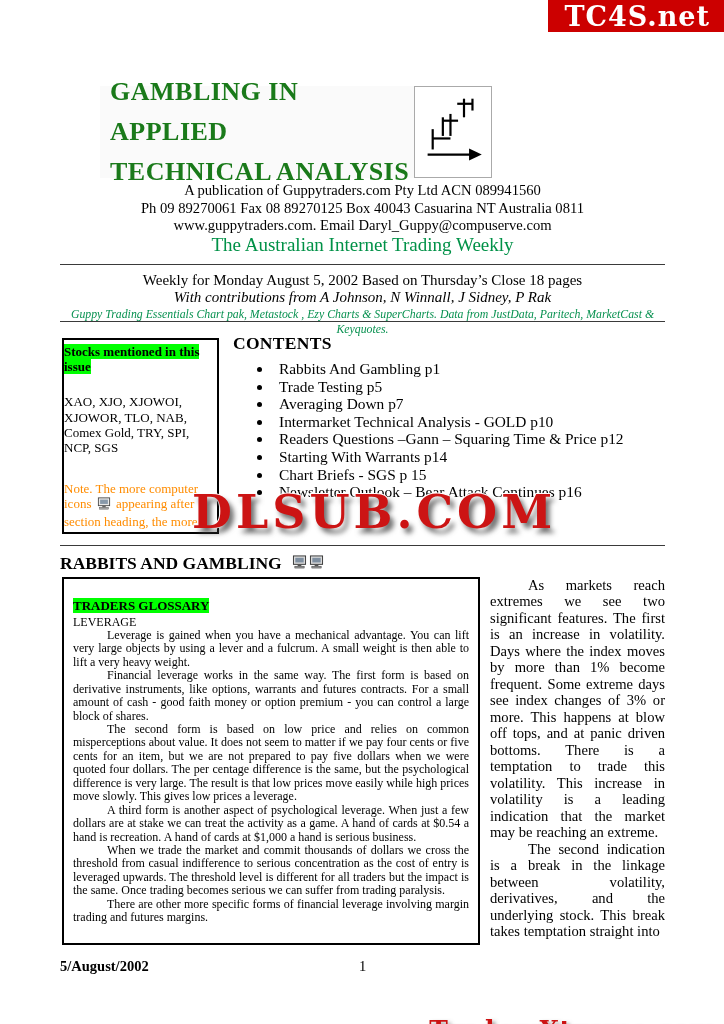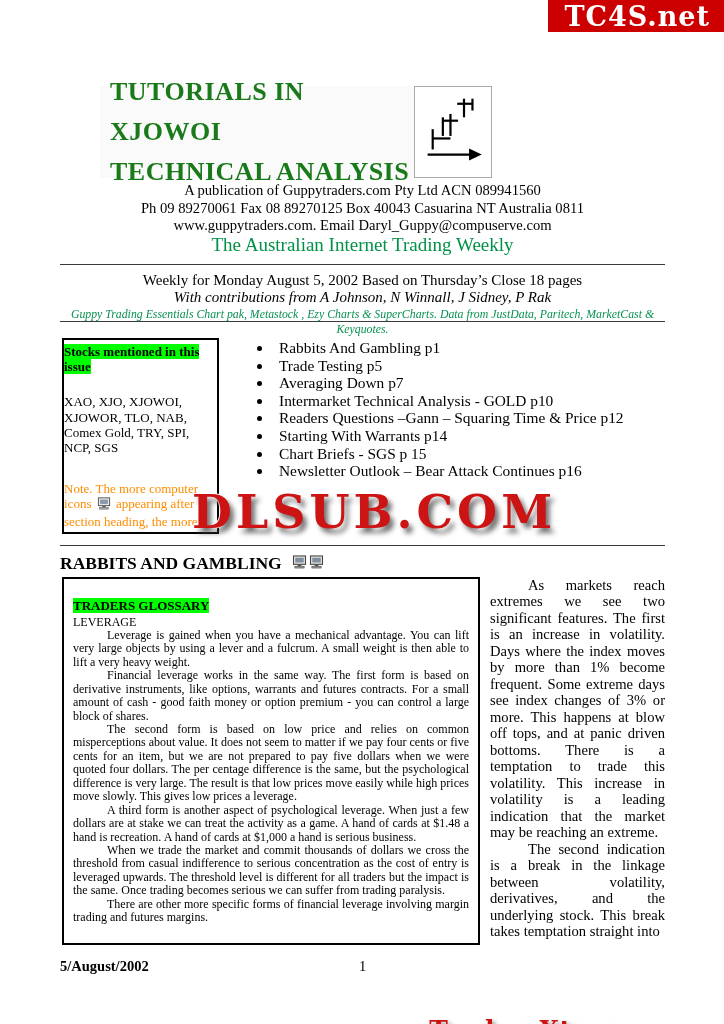--- a/index.html
+++ b/index.html
@@ -161,21 +161,21 @@
 </style>
 </head>
 <body>
 
 <div class="page">
 
   <div class="tc4s">TC4S.net</div>
 
   <div class="masthead-area">
     <div class="main-title">
-      <div>TUTORIALS IN XJOWOI</div>
+      <div>GAMBLING IN APPLIED</div>
       <div>TECHNICAL ANALYSIS</div>
     </div>
     <div class="logo-box">
       <span>
         <svg width="66" height="80" viewBox="0 0 78 90">
           <g stroke="#000" stroke-width="2.6" fill="none">
             <line x1="52" y1="8" x2="52" y2="30"></line>
             <line x1="44" y1="14" x2="62" y2="14"></line>
             <line x1="62" y1="8" x2="62" y2="22"></line>
             <line x1="36" y1="26" x2="36" y2="52"></line>
@@ -219,20 +219,21 @@
           <rect x="3.5" y="3" width="9" height="5" fill="#8899aa"></rect>
           <rect x="6" y="10" width="4" height="2" fill="#666"></rect>
           <rect x="3" y="12" width="10" height="2" fill="#aaa" stroke="#444" stroke-width="0.5"></rect>
         </svg>
       </span>
       <span>appearing after a section heading, the more</span>
     </div>
   </div>
 
   <div class="contents">
+    <div class="contents-heading">CONTENTS</div>
     <ul class="toc-list">
 
         <li>Rabbits And Gambling p1</li>
 
         <li>Trade Testing p5</li>
 
         <li>Averaging Down p7</li>
 
         <li>Intermarket Technical Analysis - GOLD  p10</li>
 
@@ -279,21 +280,21 @@
       </div>
       <div class="glossary-term">LEVERAGE</div>
       <div class="glossary-paras">
 
           <p>Leverage is gained when you have a mechanical advantage. You can lift very large objects by using a lever and a fulcrum. A small weight is then able to lift a very heavy weight.</p>
 
           <p>Financial leverage works in the same way. The first form is based on derivative instruments, like options, warrants and futures contracts. For a small amount of cash - good faith money or option premium - you can control a large block of shares.</p>
 
           <p>The second form is based on low price and relies on common misperceptions about value. It does not seem to matter if we pay four cents or five cents for an item, but we are not prepared to pay five dollars when we were quoted four dollars. The per centage difference is the same, but the psychological difference is very large. The result is that low prices move easily while high prices move slowly. This gives low prices a leverage.</p>
 
-          <p>A third form is another aspect of psychological leverage. When just a few dollars are at stake we can treat the activity as a game. A hand of cards at $1.48 a hand is recreation. A hand of cards at $1,000 a hand is serious business.</p>
+          <p>A third form is another aspect of psychological leverage. When just a few dollars are at stake we can treat the activity as a game. A hand of cards at $0.54 a hand is recreation. A hand of cards at $1,000 a hand is serious business.</p>
 
           <p>When we trade the market and commit thousands of dollars we cross the threshold from casual indifference to serious concentration as the cost of entry is leveraged upwards. The threshold level is different for all traders but the impact is the same. Once trading becomes serious we can suffer from trading paralysis.</p>
 
           <p>There are other more specific forms of financial leverage involving margin trading and futures margins.</p>
         </div>
     </div>
     <div class="right-col">
 
         <p>As markets reach extremes we see two significant features. The first is an increase in volatility. Days where the index moves by more than 1% become frequent. Some extreme days see index changes of 3% or more. This happens at blow off tops, and at panic driven bottoms. There is a temptation to trade this volatility. This increase in volatility is a leading indication that the market may be reaching an extreme.</p>
 

